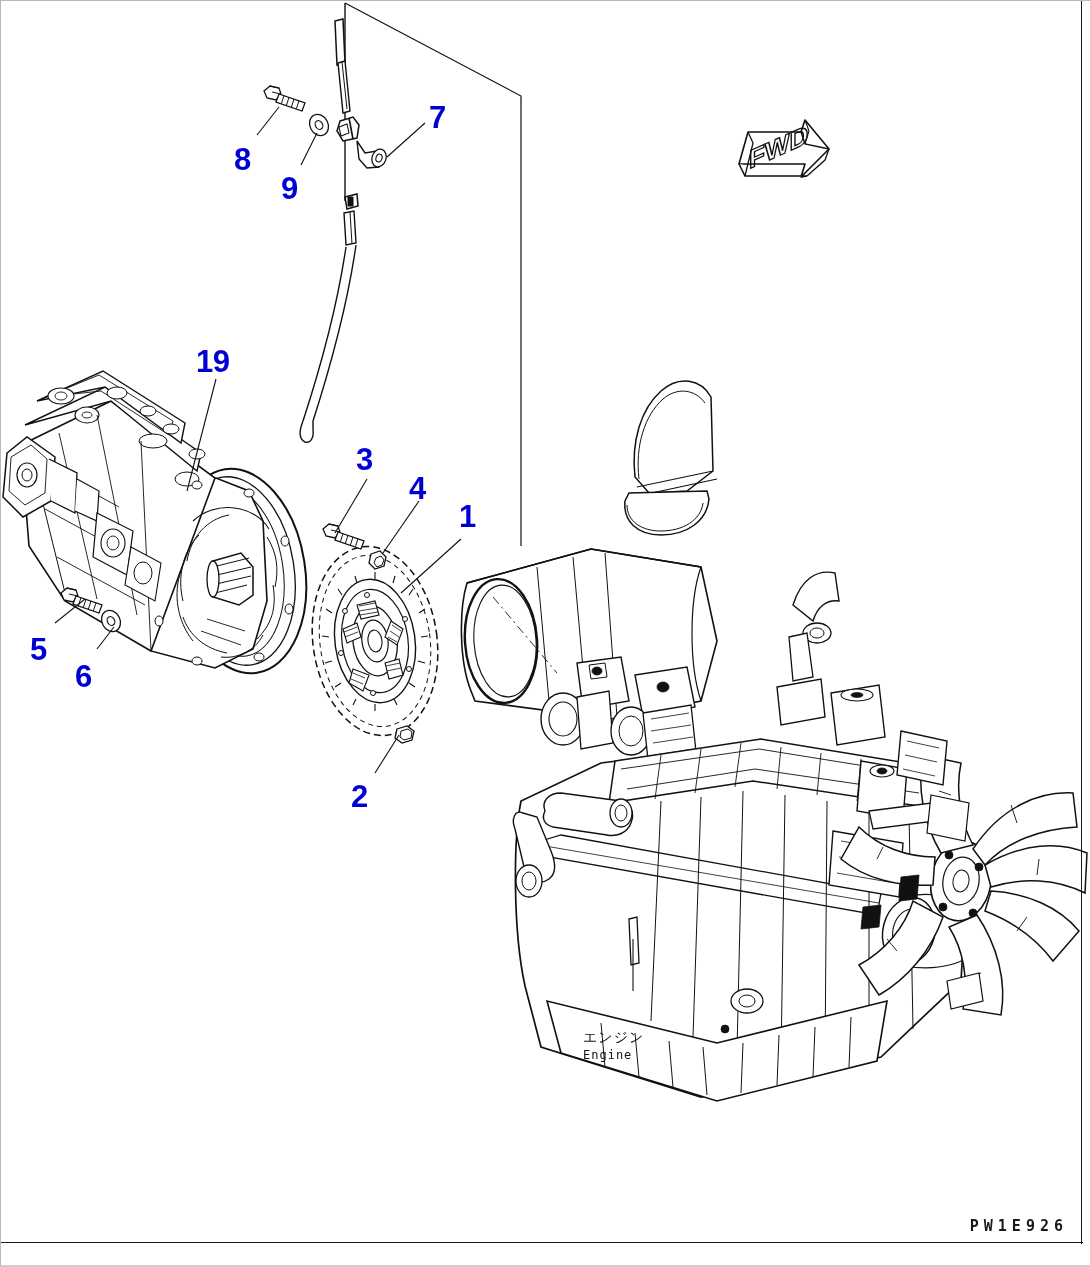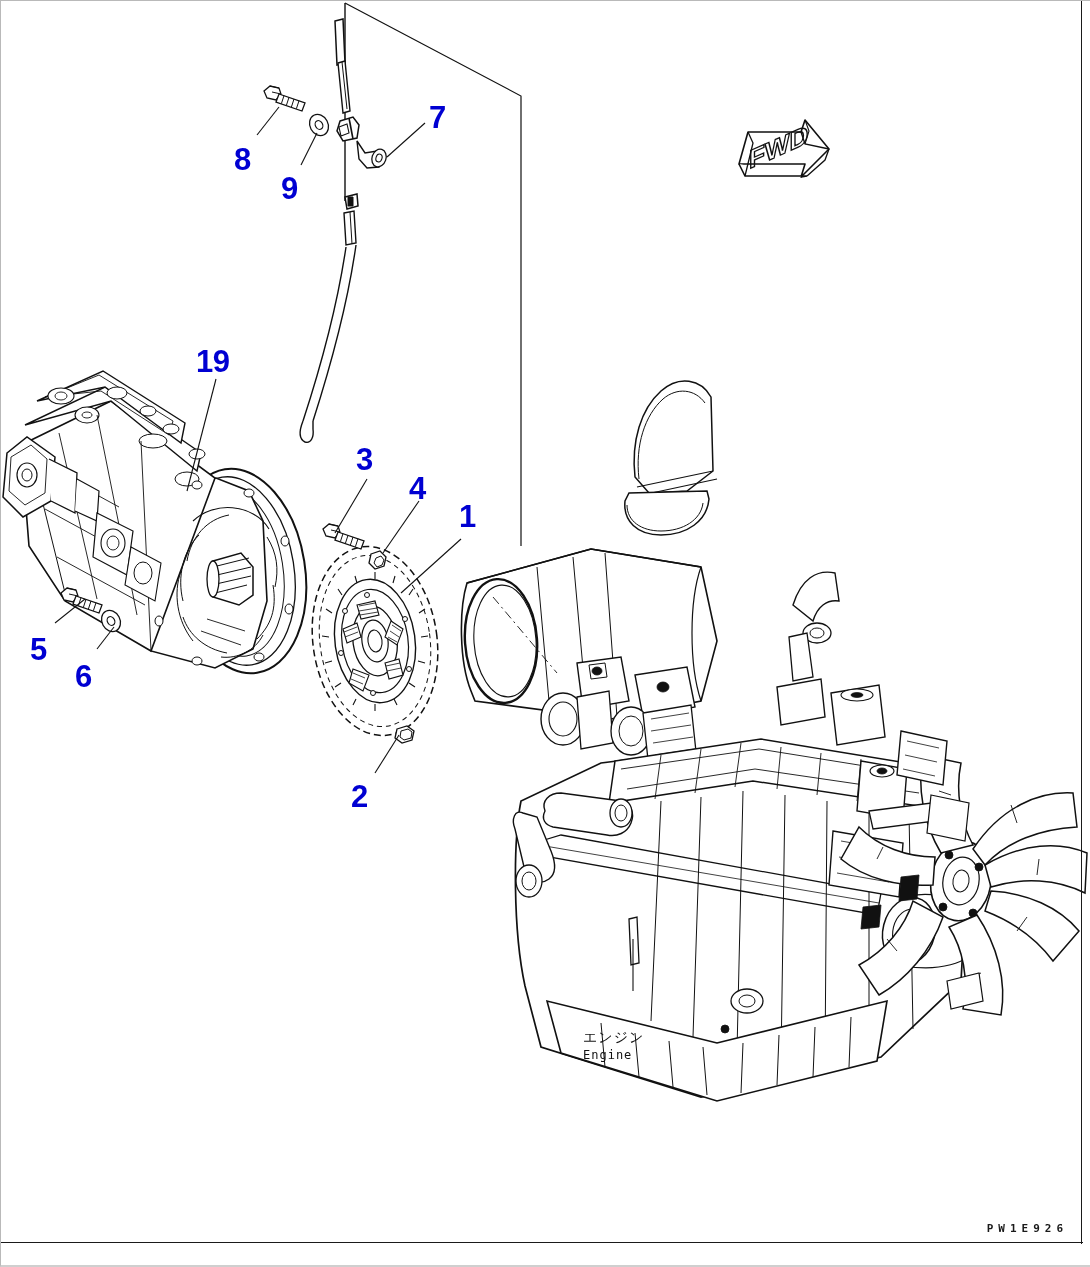--- a/index.html
+++ b/index.html
@@ -53,21 +53,21 @@
     font-size: 31px;
     line-height: 1;
     letter-spacing: -0.5px;
     user-select: none;
   }
   .drawing-no {
     position: absolute;
     right: 22px;
     bottom: 30px;
     font-family: "DejaVu Sans Mono", monospace;
-    font-size: 11px;
+    font-size: 15px;
     font-weight: bold;
     letter-spacing: 5px;
     color: #1a1a1a;
   }
   .engine-label {
     position: absolute;
     left: 582px;
     top: 992px;
     color: #111;
     font-family: "DejaVu Sans Mono", monospace;

